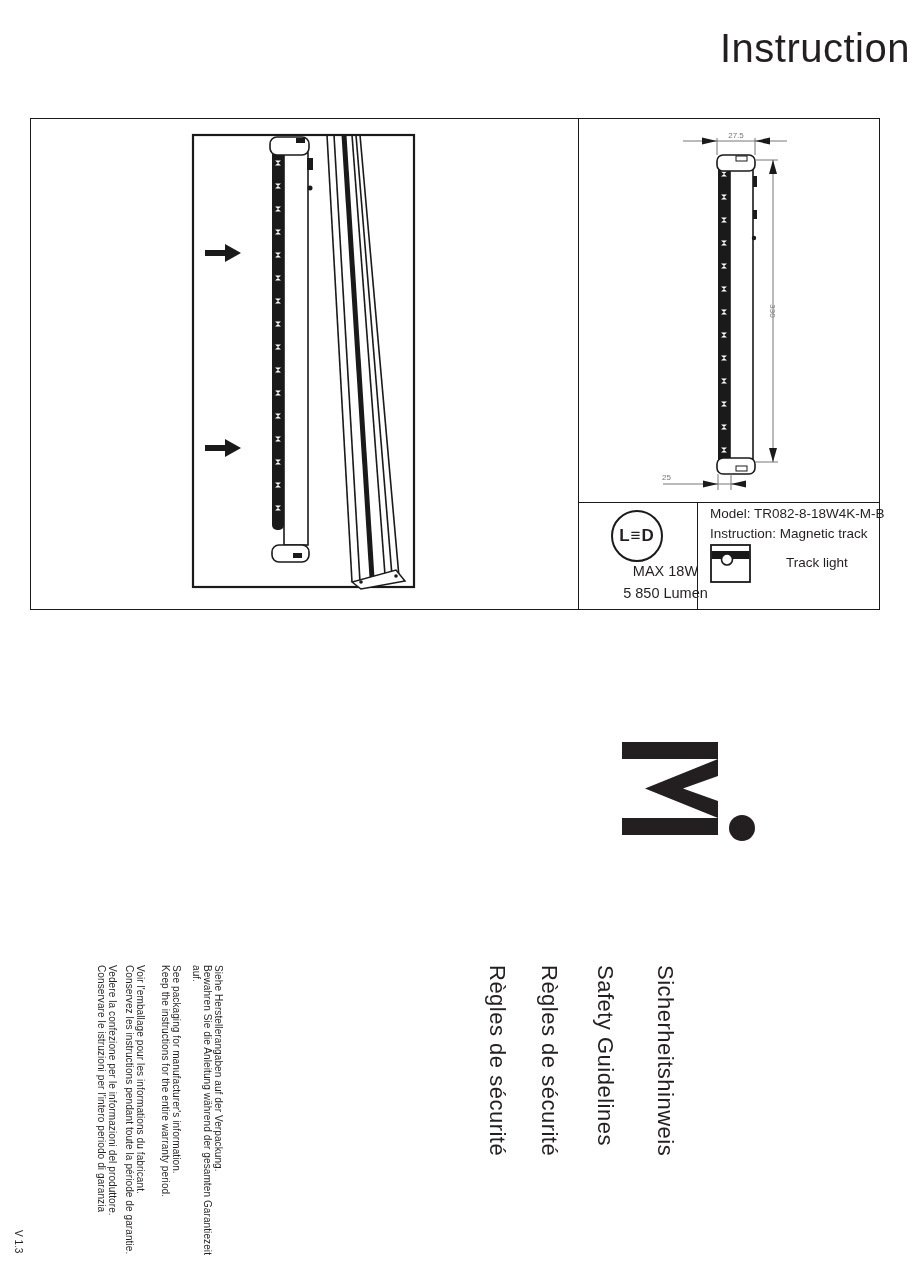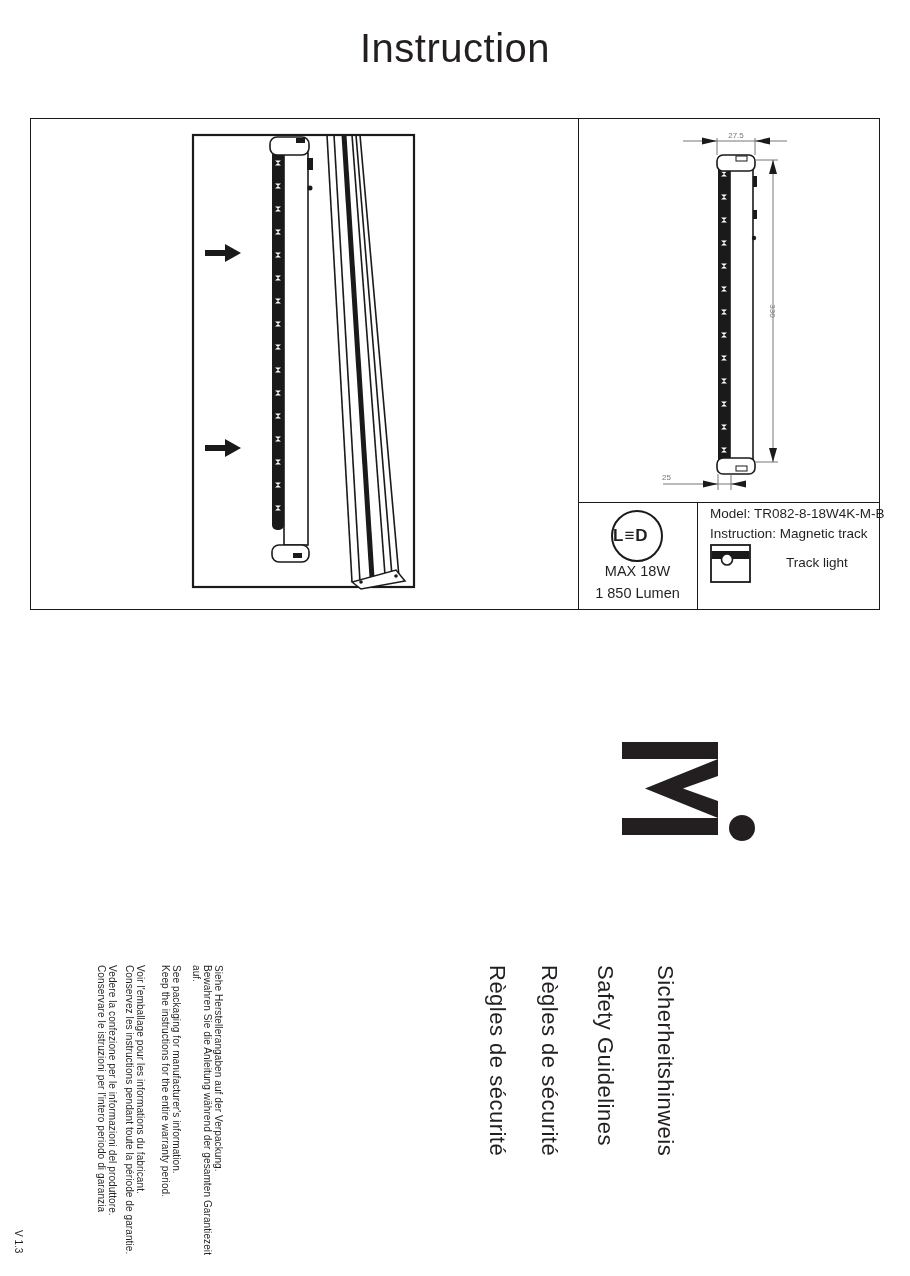--- a/index.html
+++ b/index.html
@@ -1,32 +1,32 @@
 <!DOCTYPE html>
 <html><head>
 <meta charset="utf-8">
 <style>
   html,body{margin:0;padding:0;background:#e8e8e8;}
   .page{position:relative;width:910px;height:1276px;background:#ffffff;overflow:hidden;
         font-family:"Liberation Sans",sans-serif;color:#231f20;}
-  .page-title{position:absolute;top:26px;left:0;width:100%;text-align:center;
+  .page-title{position:absolute;top:26px;left:0;width:100%;text-align:right;
               font-size:40px;letter-spacing:0.5px;font-weight:400;}
   
   .box-outline{position:absolute;left:30px;top:118px;width:850px;height:492px;
                border:1.5px solid #1a1a1a;box-sizing:border-box;}
   .vdiv1{position:absolute;left:578px;top:118px;height:492px;width:0;border-left:1.5px solid #1a1a1a;}
   .hdiv1{position:absolute;left:578px;top:502px;width:302px;height:0;border-top:1.5px solid #1a1a1a;}
   .vdiv2{position:absolute;left:697px;top:502px;height:108px;width:0;border-left:1.5px solid #1a1a1a;}
   .dsvg{position:absolute;}
   svg text{font-family:"Liberation Sans",sans-serif;}
   
   .led-circle{position:absolute;left:611px;top:510px;width:52px;height:52px;border:2.5px solid #1a1a1a;
-              border-radius:50%;display:flex;align-items:center;
+              border-radius:50%;display:flex;align-items:center;justify-content:center;
               font-size:17px;font-weight:700;letter-spacing:1px;box-sizing:border-box;}
-  .cell-center{position:absolute;left:578px;width:119px;text-align:center;font-size:14.5px;}
+  .cell-center{position:absolute;left:578px;width:119px;text-align:center;font-size:14.5px;padding-left:28px;}
   .spec-text{position:absolute;font-size:13.5px;white-space:nowrap;}
   
   .rot{position:absolute;transform-origin:0 0;transform:rotate(90deg);white-space:nowrap;}
   .heading{font-size:22px;letter-spacing:0.5px;line-height:25px;}
   .note{font-size:10px;line-height:11px;letter-spacing:0.1px;}
   .note .nl{display:block;white-space:nowrap;}
   .version{font-size:10px;}
 </style>
 </head>
 <body>
@@ -150,21 +150,21 @@
       <text x="158" y="20" text-anchor="middle">27.5</text>
       <text transform="translate(192,193) rotate(90)" x="0" y="0" text-anchor="middle">330</text>
       <text x="84" y="362">25</text>
     </g>
   </svg>
 
   <div class="led-circle">
     <span>L≡D</span>
   </div>
   <div class="cell-center" style="top:563px">MAX 18W</div>
-  <div class="cell-center" style="top:585px">1 850 Lumen</div>
+  <div class="cell-center" style="top:585px">5 850 Lumen</div>
 
   <div class="spec-text" style="left:710px;top:506px">Model: TR082-8-18W4K-M-B</div>
   <div class="spec-text" style="left:710px;top:526px">Instruction: Magnetic track</div>
   <svg class="dsvg" style="left:710px;top:544px" width="41" height="39" viewBox="0 0 41 39">
     <rect x="1" y="1" width="39" height="37" fill="#ffffff" stroke="#1a1a1a" stroke-width="1.8"></rect>
     <rect x="1.5" y="7" width="38" height="8" fill="#1a1a1a"></rect>
     <circle cx="17" cy="15.5" r="5.5" fill="#ffffff" stroke="#1a1a1a" stroke-width="1.6"></circle>
   </svg>
   <div class="spec-text" style="left:786px;top:555px">Track light</div>
 

